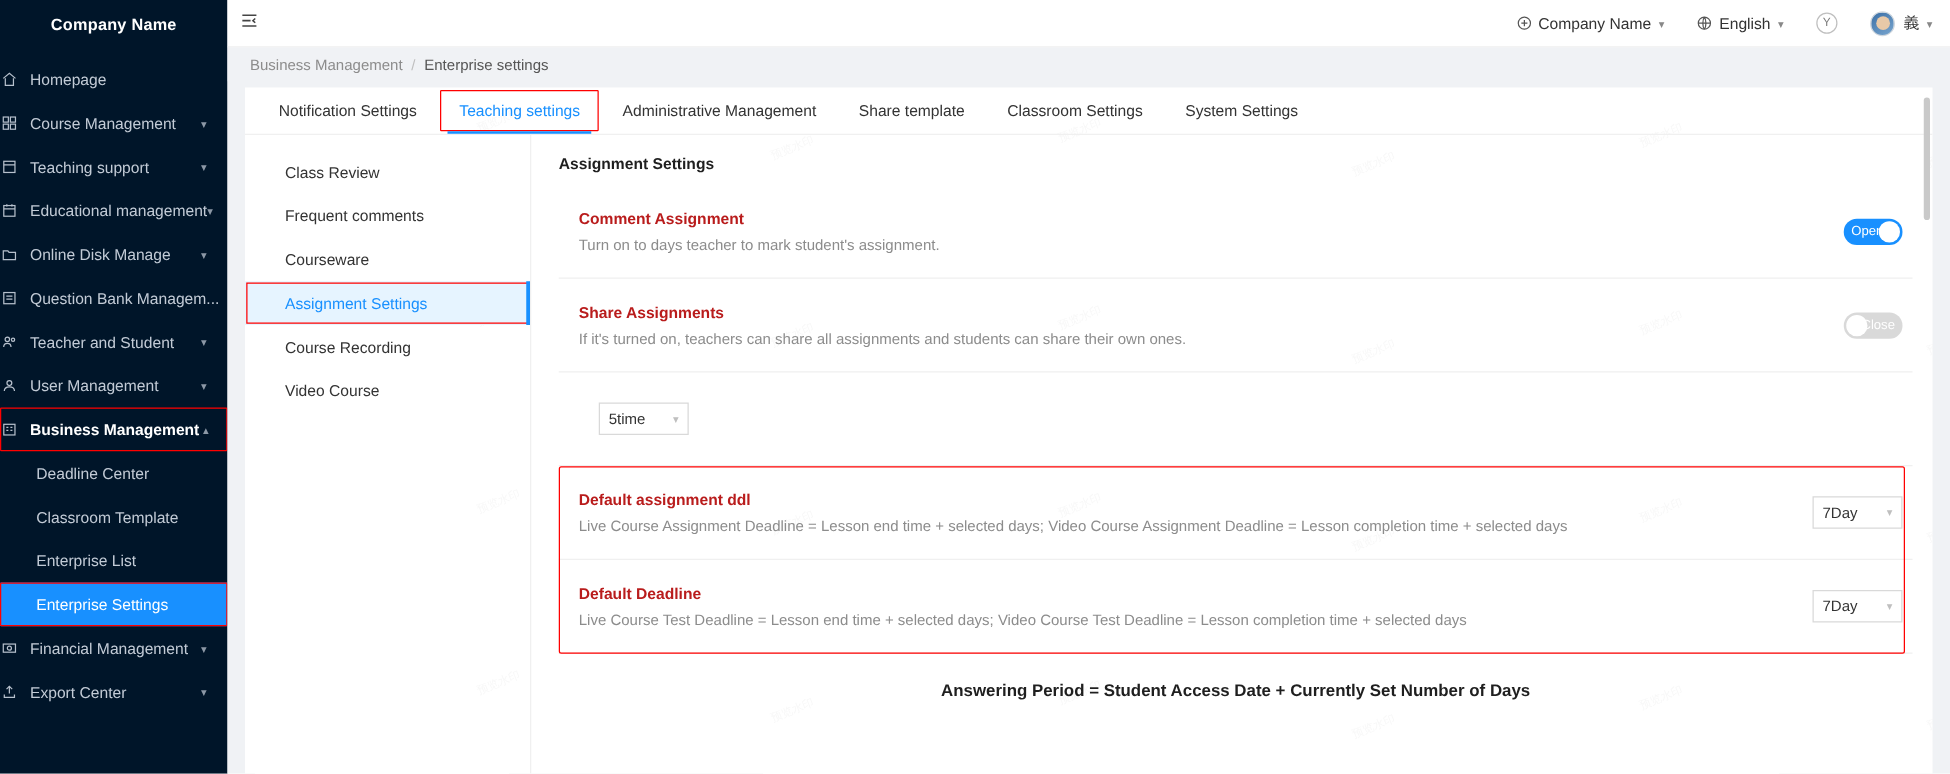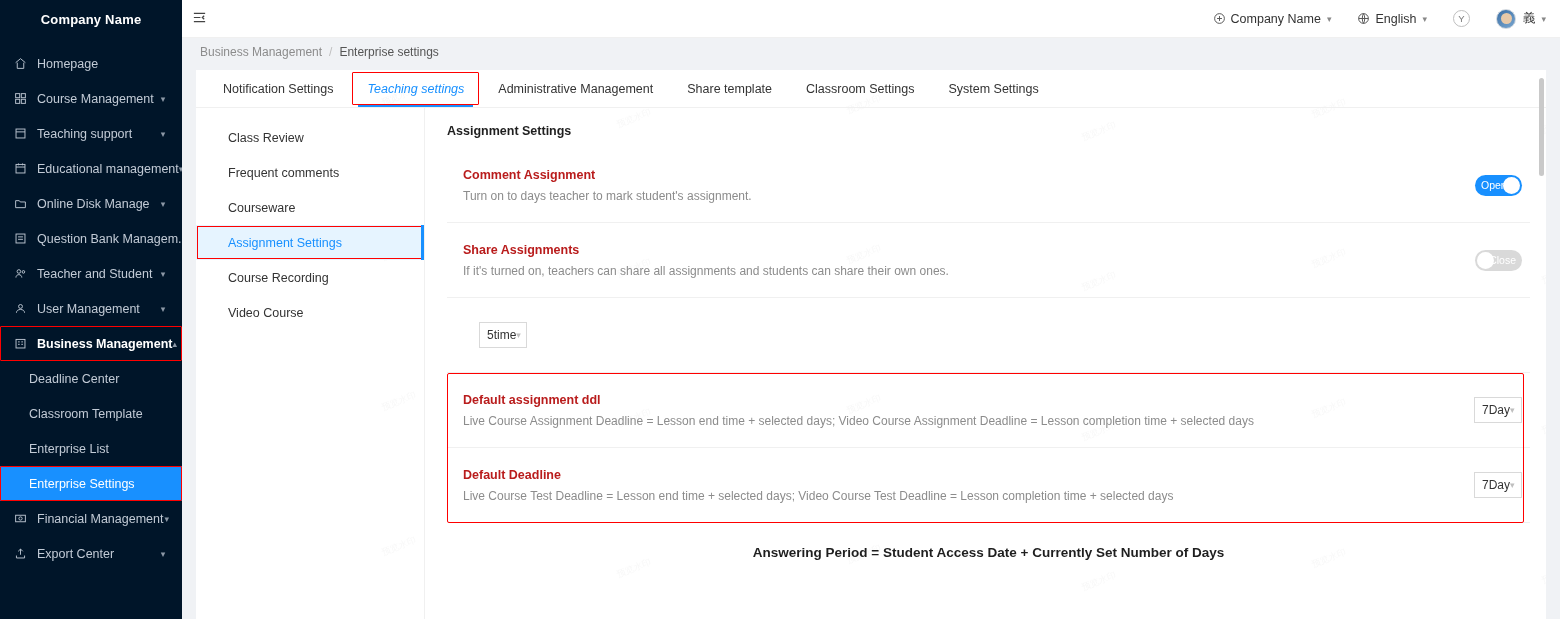--- a/index.html
+++ b/index.html
@@ -25,21 +25,20 @@
     display: flex; align-items: center; justify-content: center;
     color: #ffffff;
     font-size: 13px;
     font-weight: bold;
     letter-spacing: .2px;
   }
   .nav { padding-top: 8px; }
   .nav-item {
     height: 35px;
     display: flex; align-items: center;
-    padding-left: 13px;
     font-size: 12.5px;
     color: #c2cbd6;
     position: relative;
     cursor: pointer;
   }
   .nav-item .ico {
     width: 15px; height: 15px;
     margin-right: 9px;
     display: inline-flex; align-items: center; justify-content: center;
     color: #b7c1cd;
@@ -161,21 +160,20 @@
   }
   .tab.active { color: #1890ff; }
   .tab.active::after {
     content: ""; position: absolute; left: 8px; right: 8px; bottom: 0;
     height: 2px; background: #1890ff;
   }
   .tab.boxed {
     outline: 1.7px solid #ff0000;
     outline-offset: -3px;
     border-radius: 3px;
-    font-style: italic;
   }
 
   .body-split { display: flex; height: calc(100% - 38px); }
   .left-menu {
     width: 229px;
     flex: 0 0 229px;
     border-right: 1px solid #f0f0f0;
     padding-top: 12px;
     position: relative;
     background: transparent;
@@ -239,21 +237,21 @@
   .switch.off { background: #d9d9d9; color: #fff; justify-content: flex-end; padding-right: 6px; }
   .switch .knob {
     position: absolute; top: 2px;
     width: 17px; height: 17px; border-radius: 50%;
     background: #fff;
   }
   .switch.on .knob { right: 2px; }
   .switch.off .knob { left: 2px; }
 
   .select {
-    width: 48px; height: 26px;
+    width: 72px; height: 26px;
     border: 1px solid #d9d9d9; border-radius: 0;
     display: flex; align-items: center; justify-content: space-between;
     padding: 0 7px;
     font-size: 12px; color: #333;
     background: #fff;
     cursor: pointer;
   }
   .select .caret { color: #bfbfbf; font-size: 9px; }
 
   .redbox {

